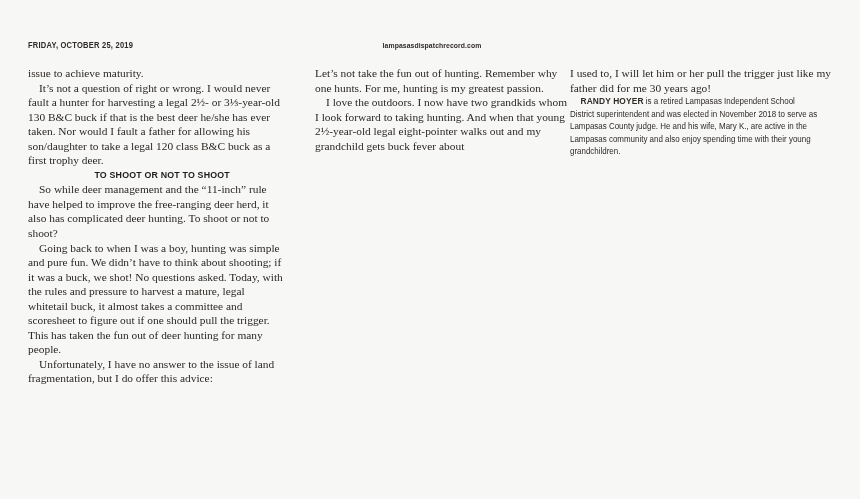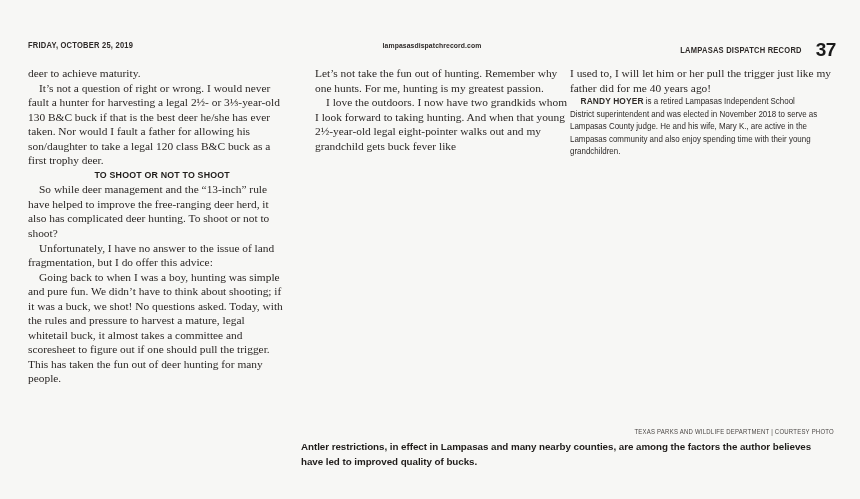--- a/index.html
+++ b/index.html
@@ -161,45 +161,37 @@
   }
 </style>
 </head>
 <body>
 
 <div class="page">
 
   <div class="masthead">
     <div class="dateline">FRIDAY, OCTOBER 25, 2019</div>
     <div class="site">lampasasdispatchrecord.com</div>
-    <div class="right-group">
-      <span class="pubname">LAMPASAS DISPATCH RECORD</span>
-      <span class="folio">37</span>
-    </div>
   </div>
 
   <div class="col col-1">
-    <p class="noindent">deer to achieve maturity.</p>
+    <p class="noindent">issue to achieve maturity.</p>
     <p>It’s not a question of right or wrong. I would never fault a hunter for harvesting a legal 2½- or 3⅓-year-old 130 B&amp;C buck if that is the best deer he/she has ever taken. Nor would I fault a father for allowing his son/daughter to take a legal 120 class B&amp;C buck as a first trophy deer.</p>
     <p class="subhead">TO SHOOT OR NOT TO SHOOT</p>
-    <p>So while deer management and the “13-inch” rule have helped to improve the free-ranging deer herd, it also has complicated deer hunting. To shoot or not to shoot?</p>
+    <p>So while deer management and the “11-inch” rule have helped to improve the free-ranging deer herd, it also has complicated deer hunting. To shoot or not to shoot?</p>
+    <p>Going back to when I was a boy, hunting was simple and pure fun. We didn’t have to think about shooting; if it was a buck, we shot! No questions asked. Today, with the rules and pressure to harvest a mature, legal whitetail buck, it almost takes a committee and scoresheet to figure out if one should pull the trigger.  This has taken the fun out of deer hunting for many people.</p>
     <p>Unfortunately, I have no answer to the issue of land fragmentation, but I do offer this advice:</p>
-    <p>Going back to when I was a boy, hunting was simple and pure fun. We didn’t have to think about shooting; if it was a buck, we shot! No questions asked. Today, with the rules and pressure to harvest a mature, legal whitetail buck, it almost takes a committee and scoresheet to figure out if one should pull the trigger.  This has taken the fun out of deer hunting for many people.</p>
   </div>
 
   <div class="col col-2">
     <p class="noindent">Let’s not take the fun out of hunting. Remember why one hunts. For me, hunting is my greatest passion.</p>
-    <p>I love the outdoors. I now have two grandkids whom I look forward to taking hunting. And when that young 2½-year-old legal eight-pointer walks out and my grandchild gets buck fever like</p>
+    <p>I love the outdoors. I now have two grandkids whom I look forward to taking hunting. And when that young 2½-year-old legal eight-pointer walks out and my grandchild gets buck fever about</p>
   </div>
 
   <div class="col col-3">
-    <p class="noindent">I used to, I will let him or her pull the trigger just like my father did for me 40 years ago!</p>
+    <p class="noindent">I used to, I will let him or her pull the trigger just like my father did for me 30 years ago!</p>
     <p class="bio">
       <b>RANDY HOYER</b><span> is a retired Lampasas Independent School District superintendent and was elected in November 2018 to serve as Lampasas County judge. He and his wife, Mary K., are active in the Lampasas community and also enjoy spending time with their young grandchildren.</span>
     </p>
   </div>
 
-  <div class="caption-block">
-    <div class="photo-credit">TEXAS PARKS AND WILDLIFE DEPARTMENT | COURTESY PHOTO</div>
-    <div class="caption-text">Antler restrictions, in effect in Lampasas and many nearby counties, are among the factors the author believes have led to improved quality of bucks.</div>
-  </div>
 
 </div>
 
 </body></html>

